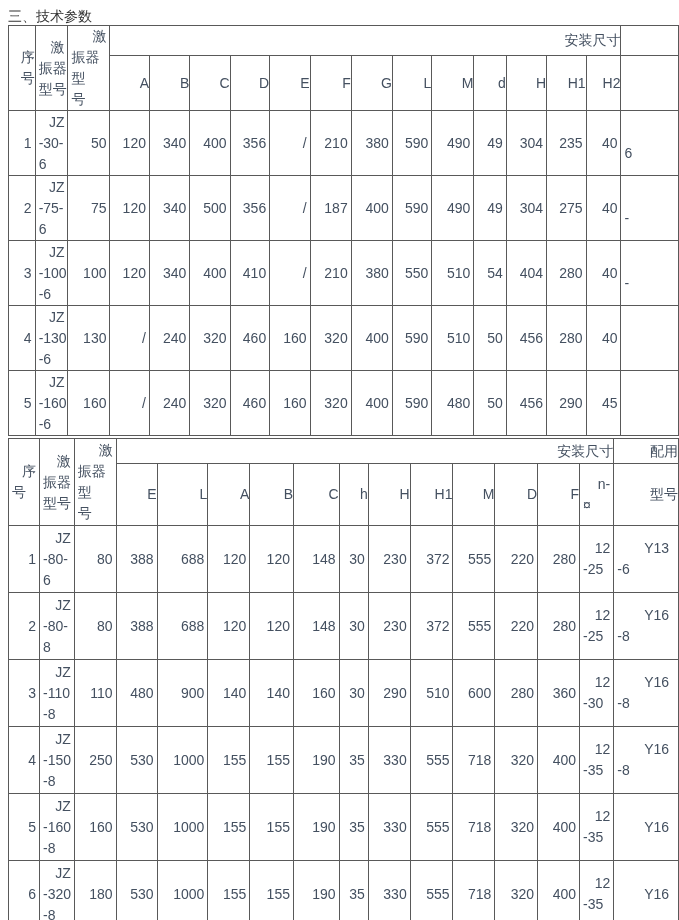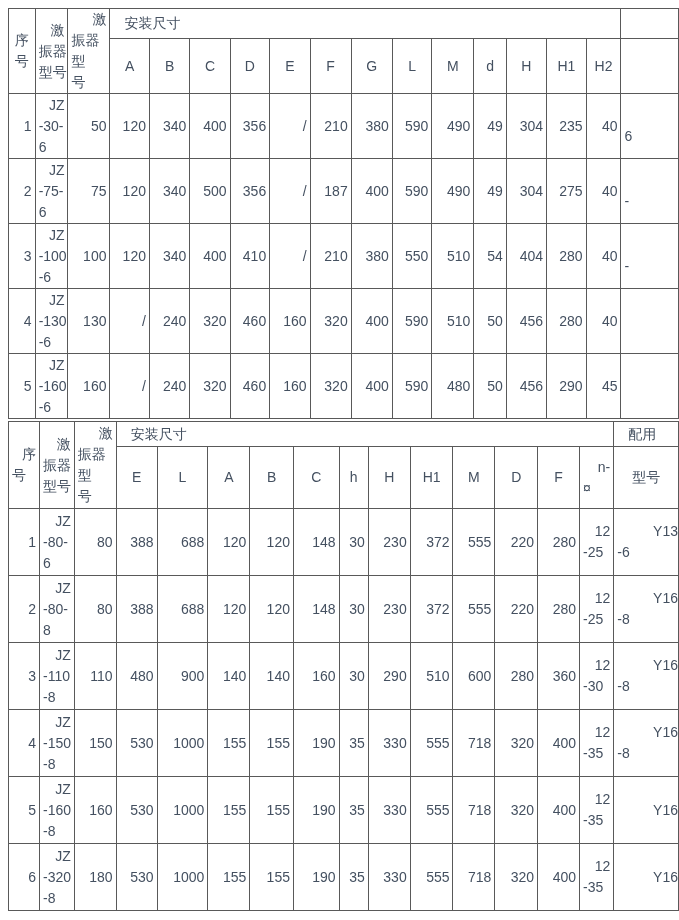--- a/index.html
+++ b/index.html
@@ -7,30 +7,31 @@
   }
   html,body{margin:0;padding:0;background:var(--c-bg);}
   body{font-family:"Liberation Sans","DejaVu Sans",sans-serif;font-size:14px;color:var(--c-text);}
   .page{width:671px;margin:8px 0 0 8px;overflow:hidden;}
   .page-title{color:var(--c-title);line-height:17px;margin:0;white-space:nowrap;}
   table{border-collapse:collapse;table-layout:fixed;margin:0;}
   #t2{margin-top:2px;}
   th,td{border:1px solid var(--c-border);font-weight:normal;vertical-align:middle;
         padding:0;line-height:21px;overflow:hidden;font-size:14px;color:var(--c-text);}
   .num{text-align:right;padding-right:3px;}
-  .ctr{text-align:center;}
-  .grp{text-align:left;padding-left:14px;}
+  .ctr{text-align:right;}
+  .grp{text-align:right;padding-left:14px;}
   .ln-first{text-align:right;padding-right:3px;line-height:21px;}
   .ln-rest{text-align:left;padding-left:3px;line-height:21px;}
-  .motor .ln-first{text-align:right;padding-left:21px;padding-right:0;}
+  .motor .ln-first{text-align:center;padding-left:21px;padding-right:0;}
 </style>
 </head>
 <body>
 
 <div class="page">
+  <div class="page-title">三、技术参数</div>
 
   <table id="t1">
     <colgroup>
       <col style="width:29px">
         <col style="width:33px">
         <col style="width:45px">
       <col style="width:42px">
         <col style="width:43px">
         <col style="width:43px">
         <col style="width:42px">
@@ -348,21 +349,21 @@
             <div class="ln-rest">-8</div>
           </td>
         </tr>
         <tr style="height: 67px;">
           <td class="num">4</td>
           <td class="wrap">
             <div class="ln-first">JZ</div>
             <div class="ln-rest">-150</div>
             <div class="ln-rest">-8</div>
           </td>
-          <td class="num">150</td>
+          <td class="num">250</td>
           <td class="num">530</td>
           <td class="num">1000</td>
           <td class="num">155</td>
           <td class="num">155</td>
           <td class="num">190</td>
           <td class="num">35</td>
           <td class="num">330</td>
           <td class="num">555</td>
           <td class="num">718</td>
           <td class="num">320</td>

